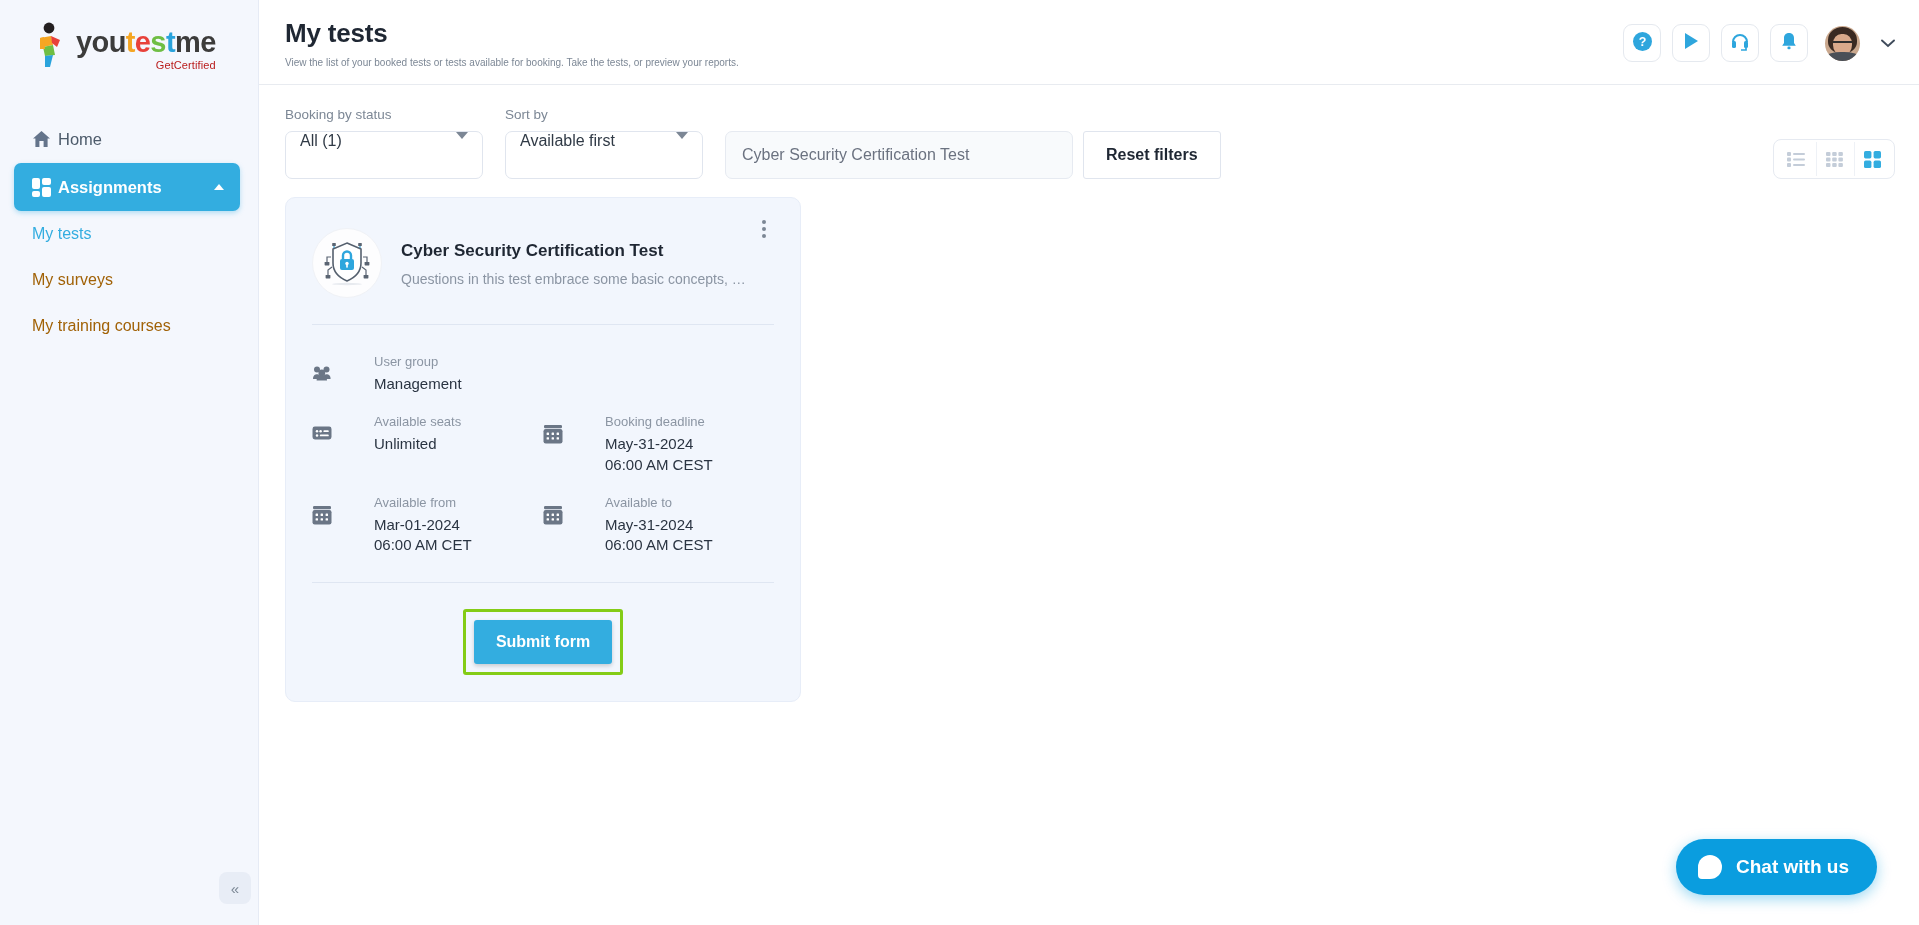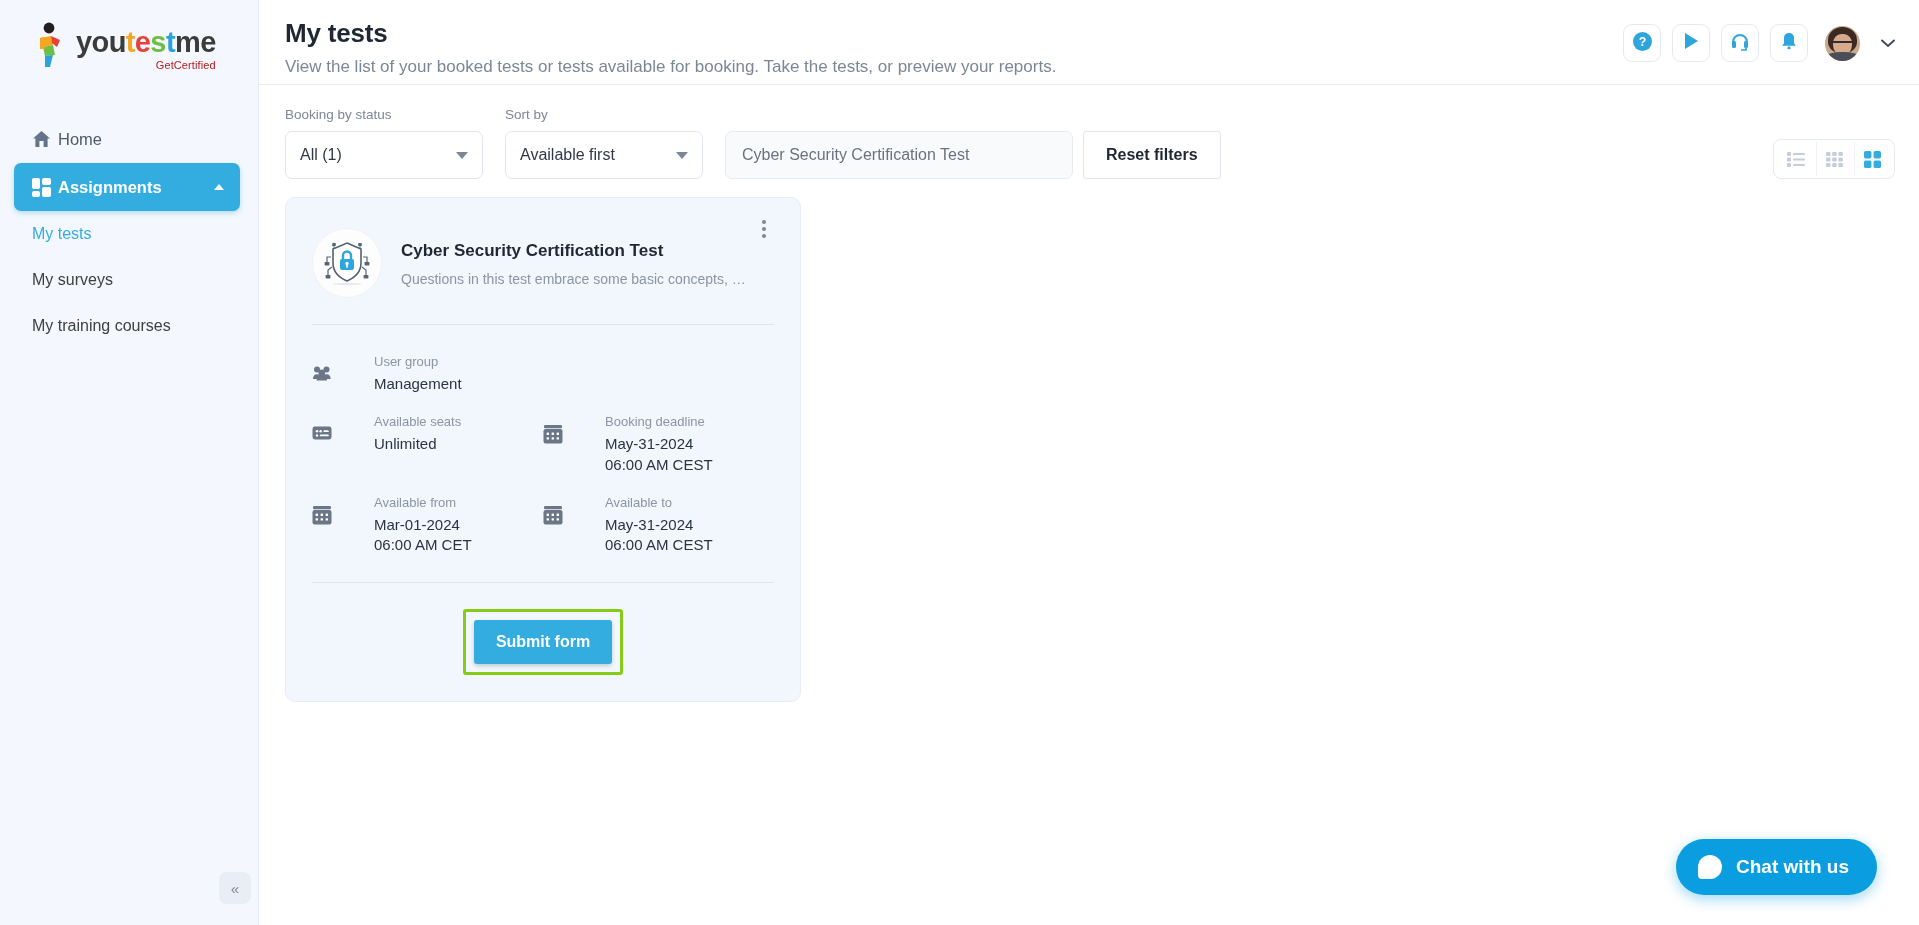--- a/index.html
+++ b/index.html
@@ -51,21 +51,21 @@
     cursor: pointer;
   }
   .nav-item .nav-ico { width: 26px; display: flex; align-items: center; }
   .nav-item.active {
     background: #33ade0; color: #ffffff; font-weight: 700;
     box-shadow: 0 2px 5px rgba(51,173,224,.35);
   }
   .nav-sub {
     display: flex; align-items: center;
     height: 46px; padding-left: 32px;
-    font-size: 16px; color: #404040; cursor: pointer;
+    font-size: 16px; color: #a16207; cursor: pointer;
   }
   .nav-sub.selected { color: #33ade0; }
   .chev-up {
     margin-left: auto; margin-right: 16px;
     width: 0; height: 0;
     border-left: 5px solid transparent; border-right: 5px solid transparent;
     border-bottom: 6px solid #ffffff;
   }
   .collapse-btn {
     position: absolute; left: 219px; bottom: 21px;
@@ -77,21 +77,21 @@
 
   
   .main { flex: 1; height: 925px; position: relative; background: #ffffff; }
 
   .topbar {
     height: 85px; border-bottom: 1px solid #e8ebf0;
     display: flex; align-items: flex-start; justify-content: space-between;
     padding: 18px 24px 0 26px;
   }
   .page-title { font-size: 26px; font-weight: 700; color: #1f2733; letter-spacing: -0.2px; }
-  .page-sub { font-size: 17px; color: #7c8795; margin-top: 8px; }
+  .page-sub { font-size: 10px; color: #7c8795; margin-top: 8px; }
   .topbar-icons { display: flex; align-items: center; gap: 11px; padding-top: 6px; }
   .ticon {
     width: 38px; height: 38px; border-radius: 9px;
     border: 1px solid #e5e9ef; background: #fff;
     display: flex; align-items: center; justify-content: center;
     cursor: pointer;
   }
   .avatar {
     width: 35px; height: 35px; border-radius: 50%;
     margin-left: 6px; overflow: hidden;
@@ -112,21 +112,21 @@
   
   .filterbar {
     padding: 22px 24px 0 26px;
     display: flex; align-items: flex-end;
   }
   .field { margin-right: 22px; }
   .field-label { font-size: 13.5px; color: #7c8795; margin-bottom: 9px; }
   .select {
     width: 198px; height: 48px;
     border: 1px solid #e0e5ee; border-radius: 7px; background: #fff;
-    display: flex; align-items: center; padding: 0 14px;
+    display: flex; align-items: flex-start; padding: 0 14px;
     font-size: 16px; color: #303a46; cursor: pointer;
   }
   .select .caret {
     margin-left: auto;
     width: 0; height: 0;
     border-left: 6px solid transparent; border-right: 6px solid transparent;
     border-top: 7px solid #7c8795;
   }
   .search-box {
     width: 348px; height: 48px;

